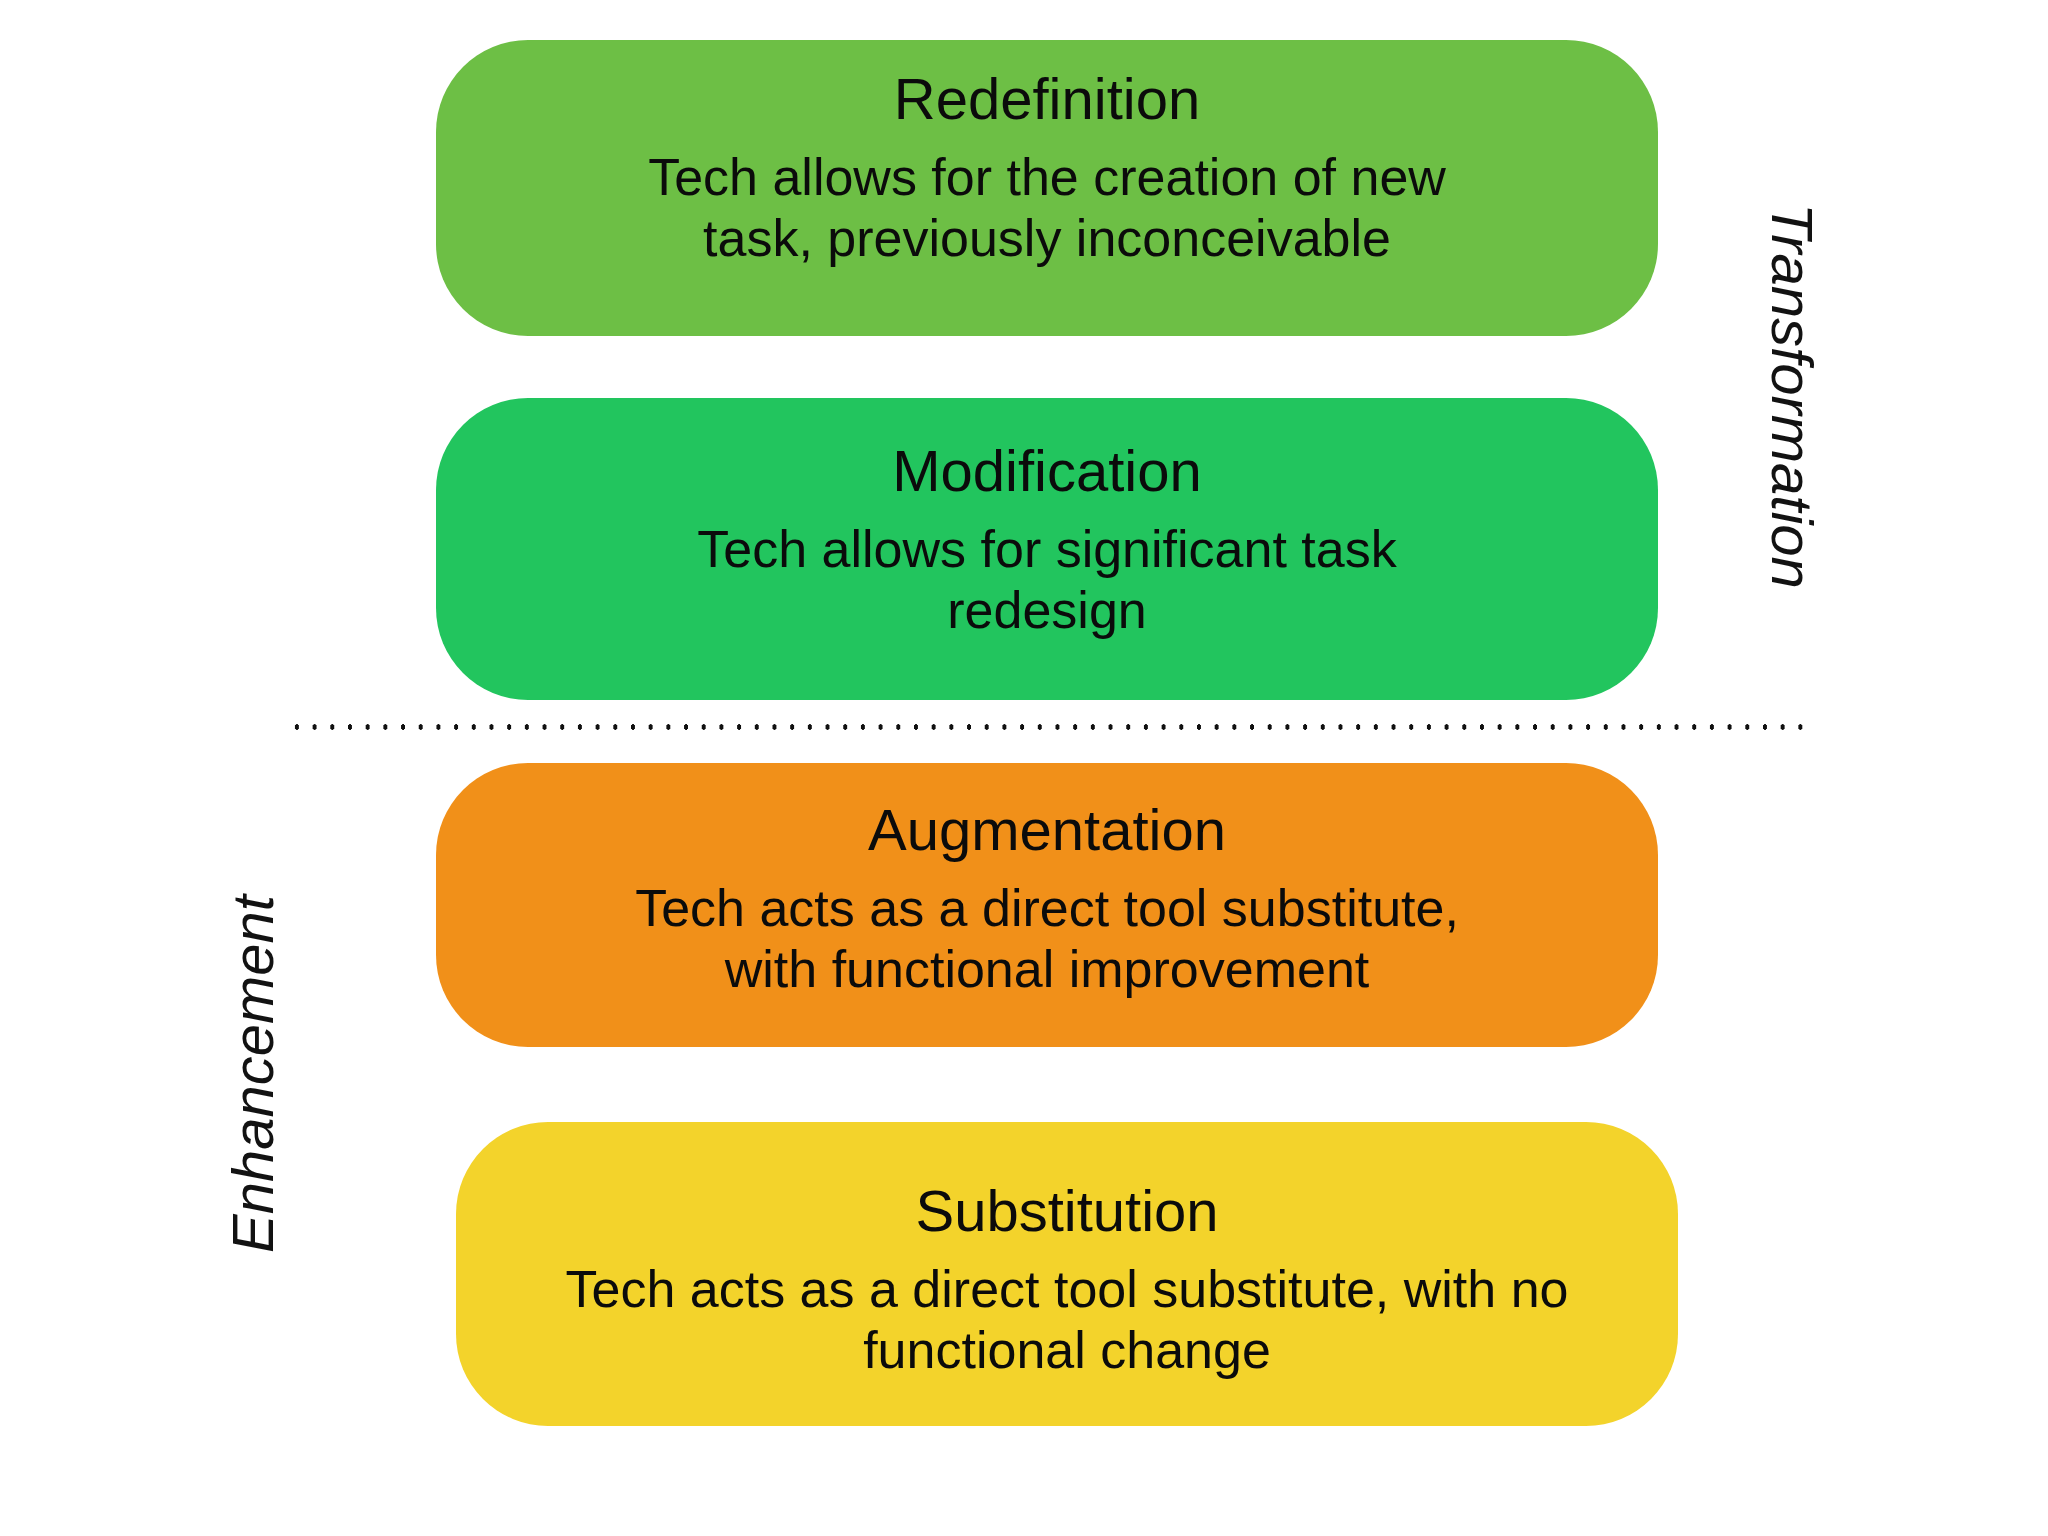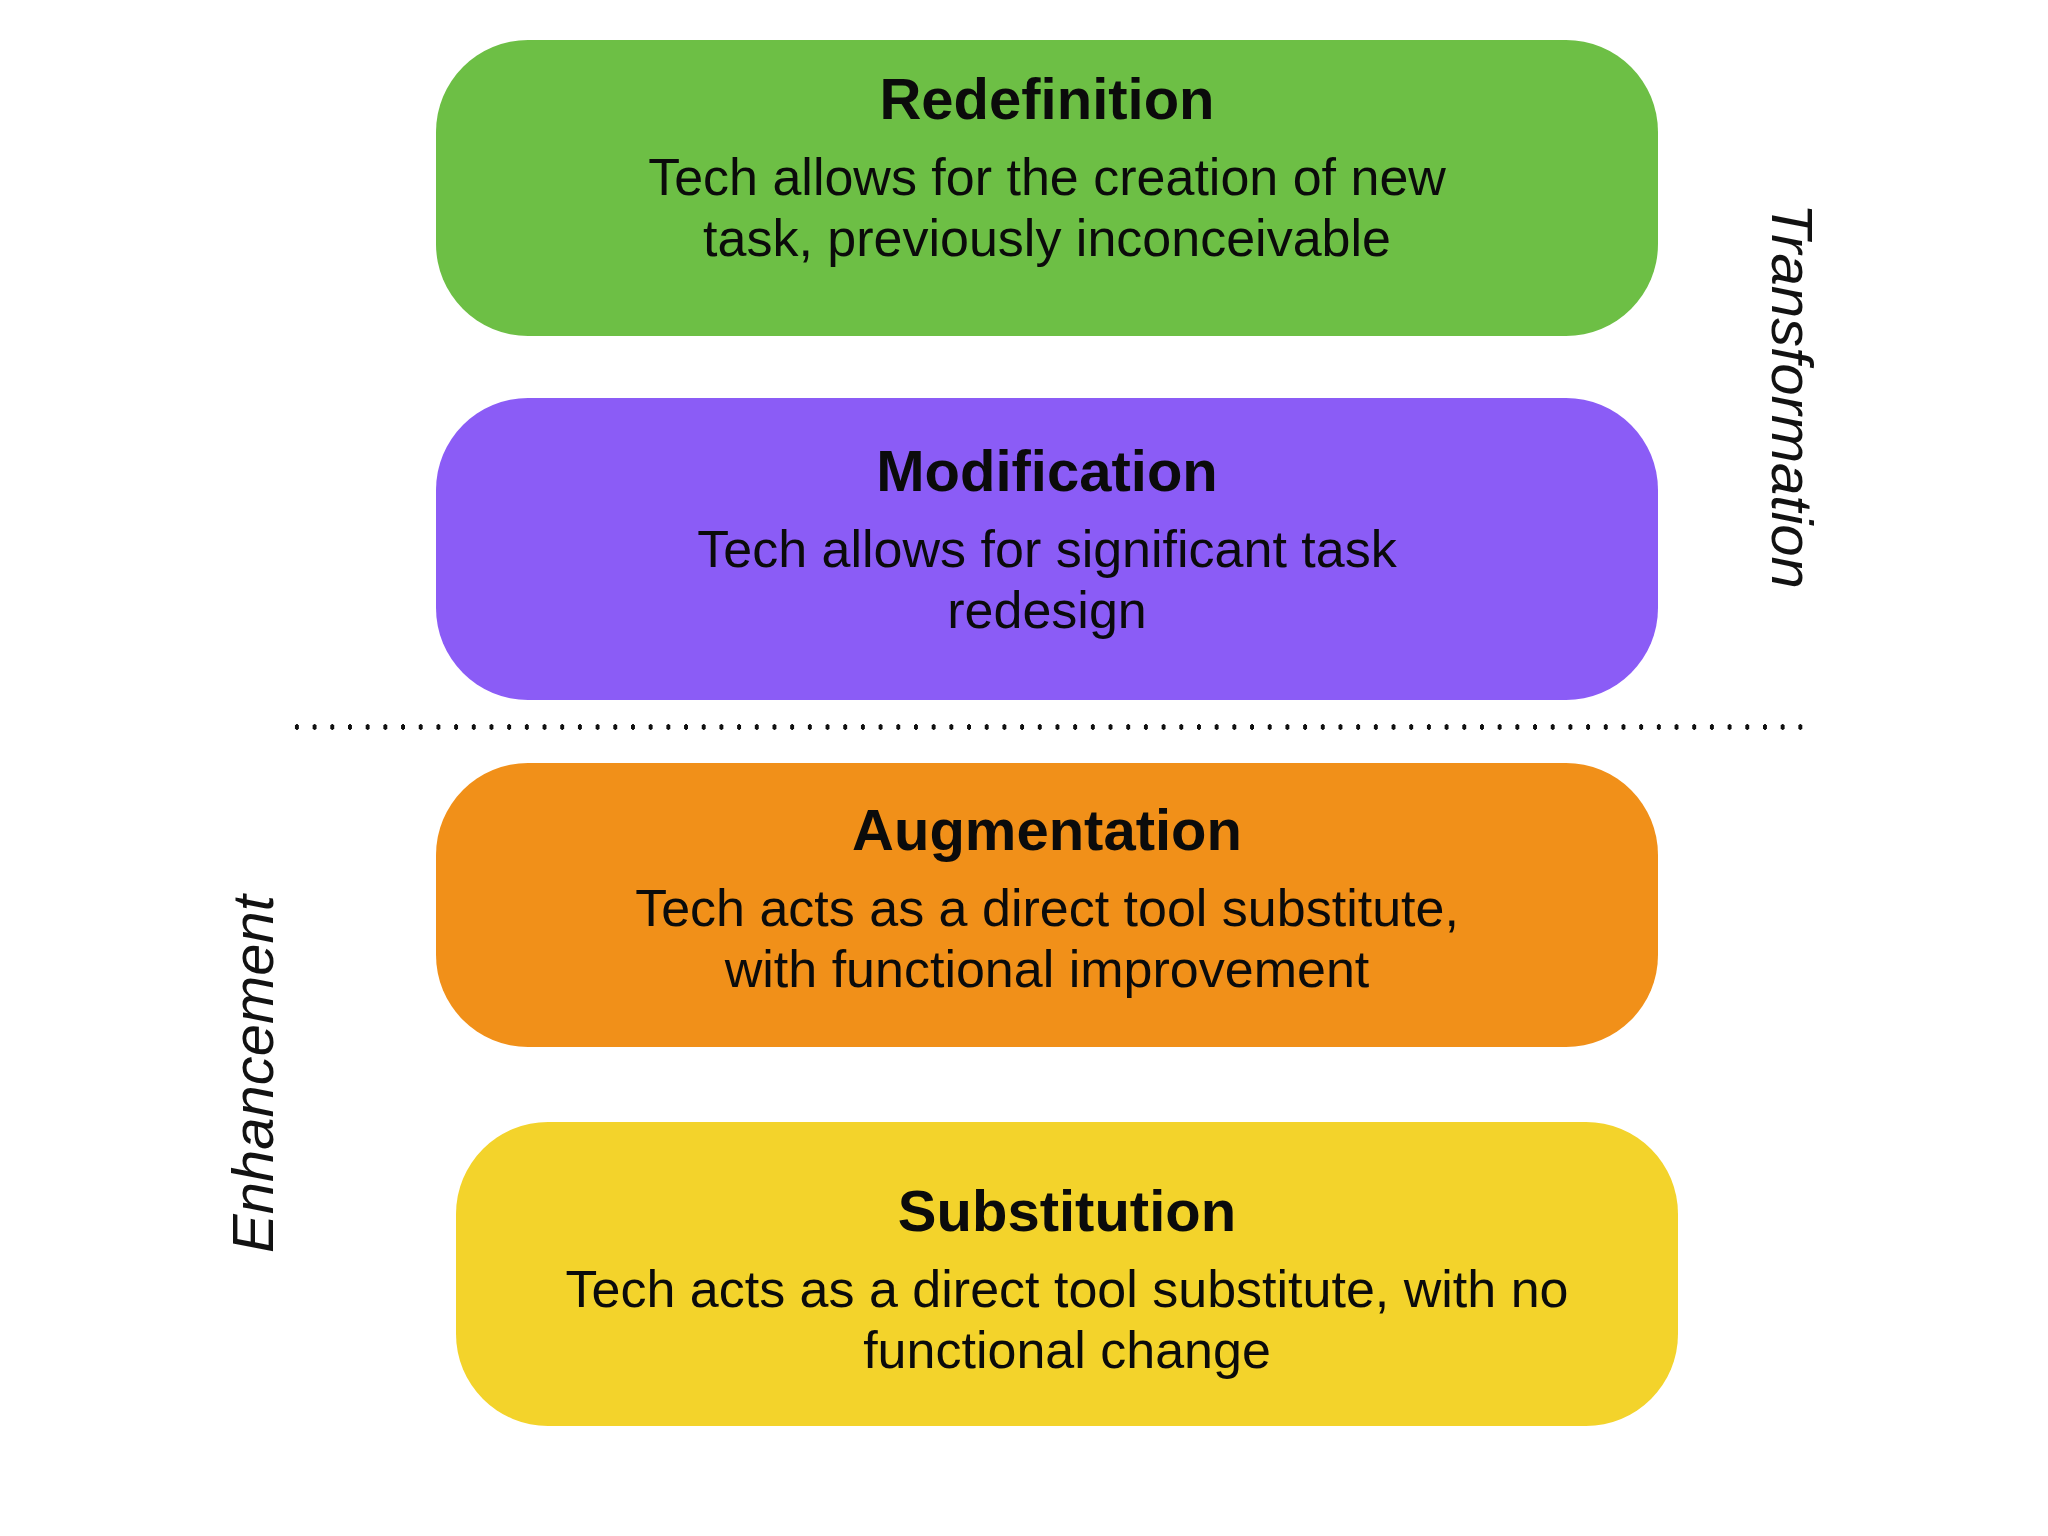--- a/index.html
+++ b/index.html
@@ -24,21 +24,21 @@
     text-align: center;
     color: #000000;
   }
   .layer-0 { top: 40px;   height: 296px; padding-top: 26px; }
   .layer-1 { top: 398px;  height: 302px; padding-top: 40px; }
   .layer-2 { top: 763px;  height: 284px; padding-top: 34px; }
   .layer-3 { top: 1122px; height: 304px; padding-top: 56px; }
   .layer-title {
     margin: 0 0 14px 0;
     font-size: 58px;
-    font-weight: 700;
+    font-weight: 400;
     line-height: 1.15;
     color: #0b0b0b;
   }
   .layer-desc {
     font-size: 52px;
     line-height: 1.18;
     color: #0b0b0b;
   }
   .divider {
     position: absolute;
@@ -74,21 +74,21 @@
 <div class="canvas">
 
   <section class="layer layer-0" style="background: rgb(109, 191, 69);">
     <h2 class="layer-title">Redefinition</h2>
     <div class="layer-desc">
       <div>Tech allows for the creation of new</div>
       <div>task, previously inconceivable</div>
     </div>
   </section>
 
-  <section class="layer layer-1" style="background: #8b5cf6;">
+  <section class="layer layer-1" style="background: #22c55e;">
     <h2 class="layer-title">Modification</h2>
     <div class="layer-desc">
       <div>Tech allows for significant task</div>
       <div>redesign</div>
     </div>
   </section>
 
   <div class="divider"></div>
 
   <section class="layer layer-2" style="background: rgb(241, 144, 25);">

